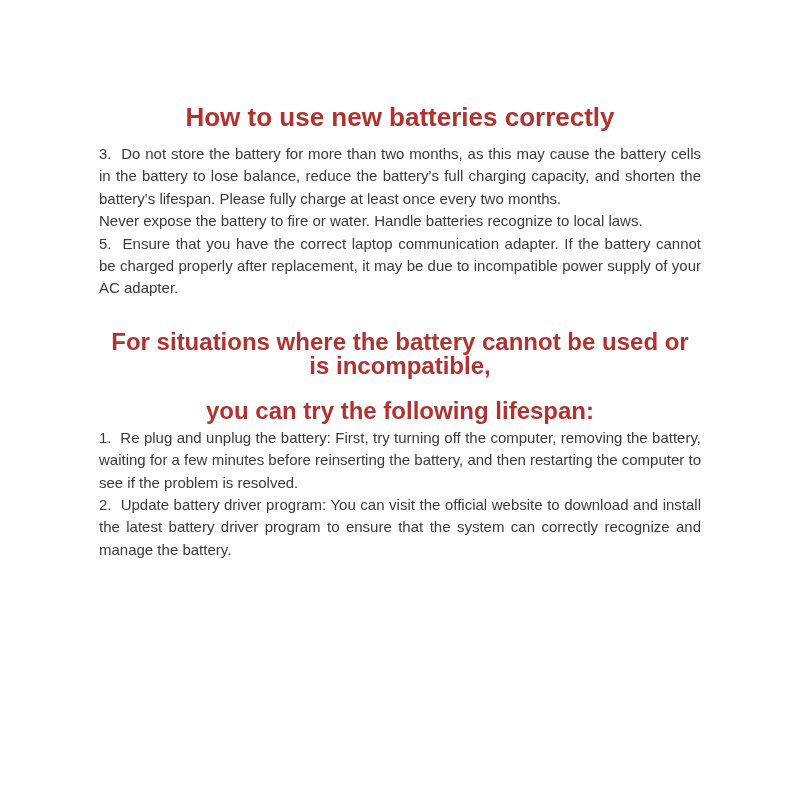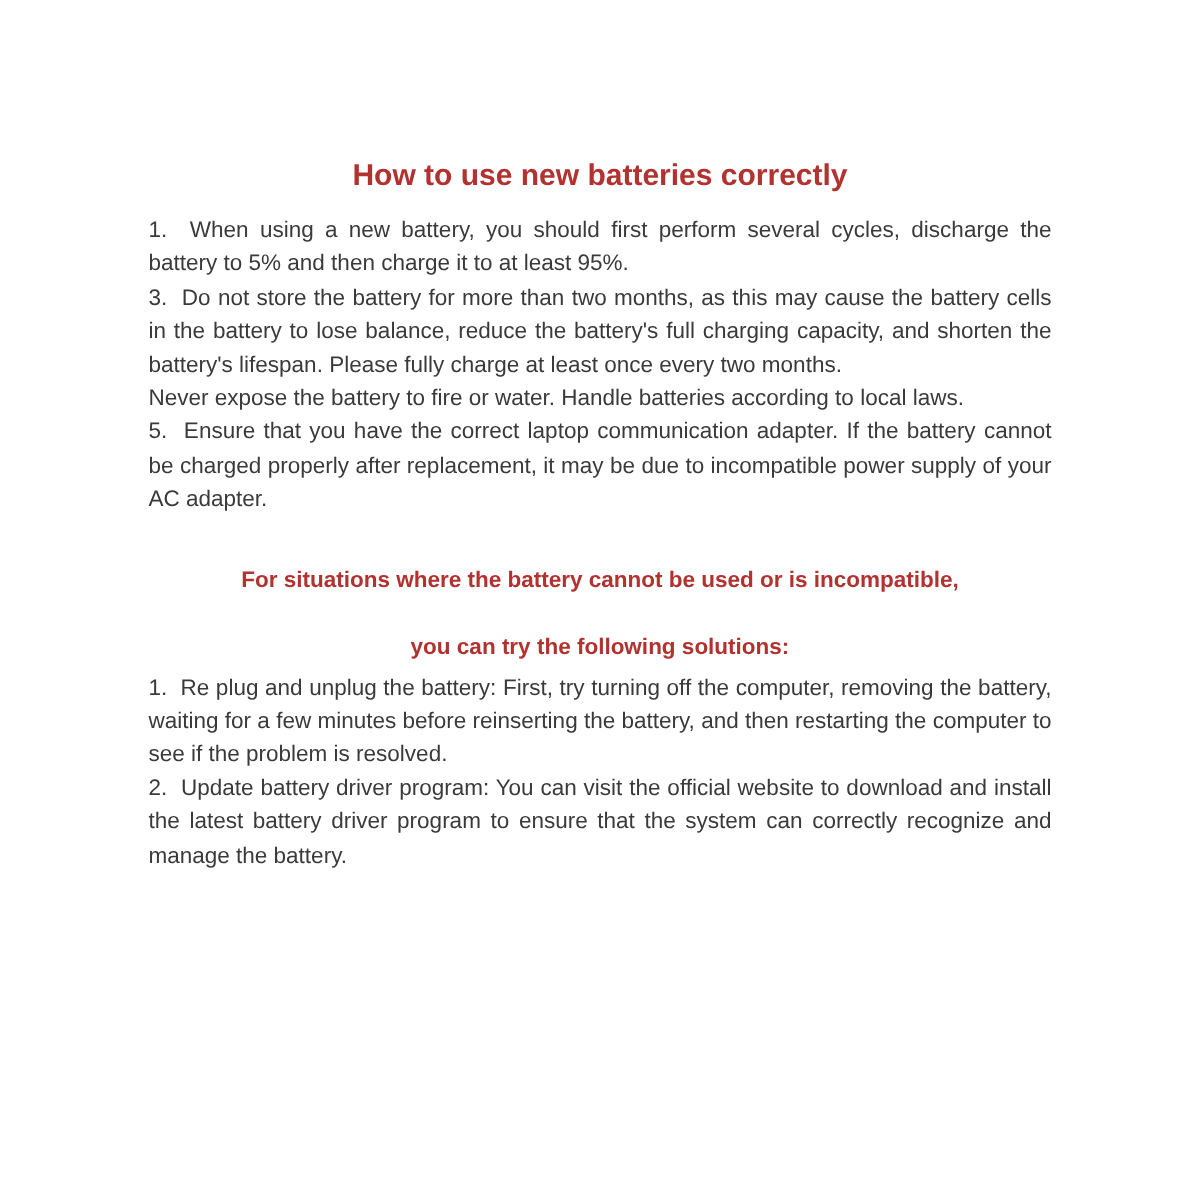--- a/index.html
+++ b/index.html
@@ -20,67 +20,66 @@
     height: 800px;
     background: var(--paper);
     overflow: hidden;
   }
   .content {
     padding: 0 99px;
   }
   .section-title {
     margin: 0;
     padding-top: 105px;
-    font-size: 20px;
+    font-size: 26px;
     line-height: 24px;
     font-weight: 700;
     text-align: center;
     color: var(--accent);
   }
   .steps {
     margin-top: 14px;
     font-size: 15px;
     line-height: 22.4px;
     color: var(--ink);
     text-align: justify;
     text-justify: inter-word;
   }
   .steps p {
     margin: 0;
   }
   .sub-title {
     margin: 0;
-    font-size: 15px;
+    font-size: 24px;
     line-height: 24px;
     font-weight: 700;
     text-align: center;
     color: var(--accent);
   }
   .sub-title.first { margin-top: 30px; }
   .sub-title.second { margin-top: 21px; }
   .steps.solutions { margin-top: 4px; }
 </style>
 </head>
 <body>
 
 <div class="page">
   <div class="content">
 
     <h1 class="section-title">How to use new batteries correctly</h1>
 
     <div class="steps">
-      <p>1.&nbsp; When using a new battery, you should first perform several cycles, discharge the battery to 5% and then charge it to at least 95%.</p>
       <p>3.&nbsp; Do not store the battery for more than two months, as this may cause the battery cells in the battery to lose balance, reduce the battery's full charging capacity, and shorten the battery's lifespan. Please fully charge at least once every two months.</p>
-      <p>Never expose the battery to fire or water. Handle batteries according to local laws.</p>
+      <p>Never expose the battery to fire or water. Handle batteries recognize to local laws.</p>
       <p>5.&nbsp; Ensure that you have the correct laptop communication adapter. If the battery cannot be charged properly after replacement, it may be due to incompatible power supply of your AC adapter.</p>
     </div>
 
     <h2 class="sub-title first">For situations where the battery cannot be used or is incompatible,</h2>
 
-    <h2 class="sub-title second">you can try the following solutions:</h2>
+    <h2 class="sub-title second">you can try the following lifespan:</h2>
 
     <div class="steps solutions">
       <p>1.&nbsp; Re plug and unplug the battery: First, try turning off the computer, removing the battery, waiting for a few minutes before reinserting the battery, and then restarting the computer to see if the problem is resolved.</p>
       <p>2.&nbsp; Update battery driver program: You can visit the official website to download and install the latest battery driver program to ensure that the system can correctly recognize and manage the battery.</p>
     </div>
 
   </div>
 </div>
 
 </body></html>

